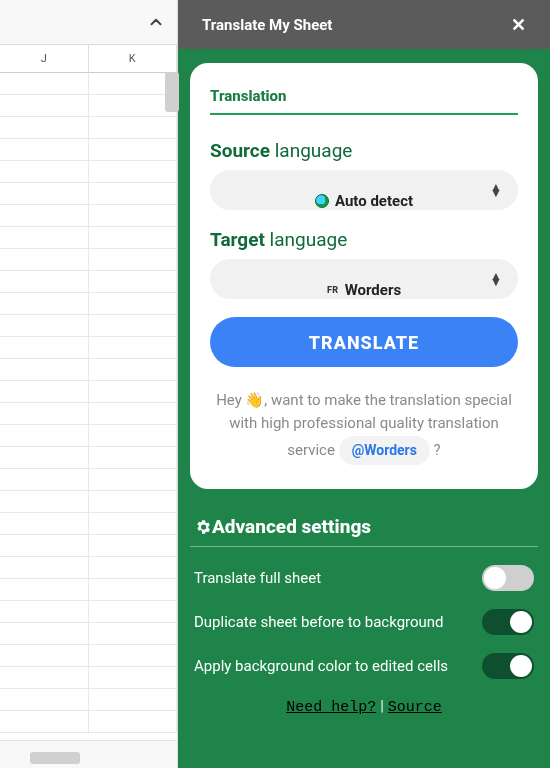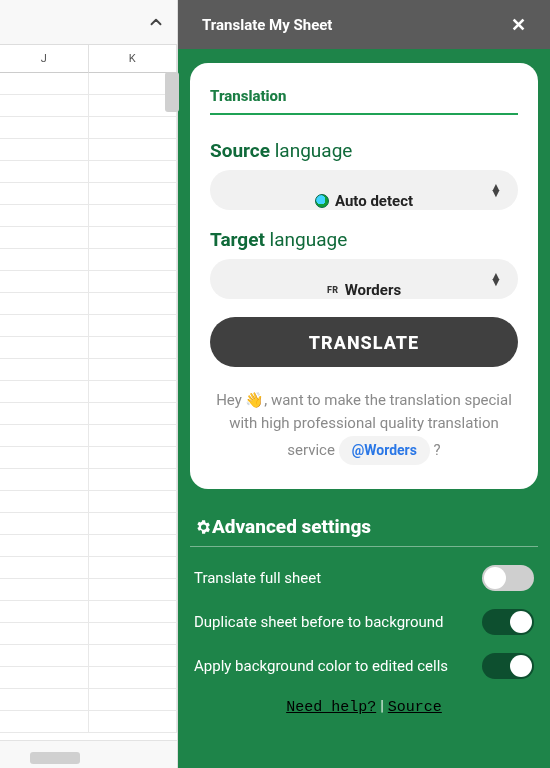--- a/index.html
+++ b/index.html
@@ -35,21 +35,21 @@
   .field-label { font-size:19px; margin-bottom:8px; }
   .field-label b { color:#106a3a; font-weight:700; }
   .field-label span { color:#106a3a; font-weight:400; }
 
   .select { width:100%; height:40px; border-radius:20px; background:#f1f1f1; display:flex; align-items:flex-end; justify-content:center; position:relative; margin-bottom:18px; padding:0 30px; }
   .select-text { font-weight:700; color:#222; font-size:15px; display:flex; align-items:center; gap:6px;}
   .globe { width:14px; height:14px; border-radius:50%; background:radial-gradient(circle at 40% 40%, #3fd4ff 45%, #0fa037 46%); border:1.5px solid #064; display:inline-block;}
   .fr-badge { font-size:9px; font-weight:800; letter-spacing:0.5px; color:#333; }
   .select-arrow { position:absolute; right:16px; top:50%; transform:translateY(-50%); font-size:12px; color:#444; display:flex; flex-direction:column; line-height:6px;}
 
-  .translate-btn { width:100%; height:50px; border-radius:25px; background:#404040; color:#fff; font-weight:800; font-size:18px; letter-spacing:1px; display:flex; align-items:center; justify-content:center; margin-top:8px; margin-bottom:22px; cursor:pointer; }
+  .translate-btn { width:100%; height:50px; border-radius:25px; background:#3b82f6; color:#fff; font-weight:800; font-size:18px; letter-spacing:1px; display:flex; align-items:center; justify-content:center; margin-top:8px; margin-bottom:22px; cursor:pointer; }
 
   .promo { text-align:center; color:#8a8a8a; font-size:15px; line-height:1.55; }
   .promo .wave { display:inline-block; }
   .promo-chip { display:inline-block; background:#f3f3f3; border-radius:16px; padding:4px 13px; color:#2a77e6; font-weight:700; font-size:14px;}
 
   .adv-header { display:flex; align-items:center; color:#fff; font-weight:800; font-size:19px; margin:26px 0 8px 4px;}
   .gear { width:18px; height:18px; }
   .adv-underline { height:1px; background:rgba(255,255,255,0.4); margin-bottom:18px;}
 
   .setting { display:flex; align-items:center; color:#fff; font-size:15px; margin-bottom:18px; padding:0 4px;}

